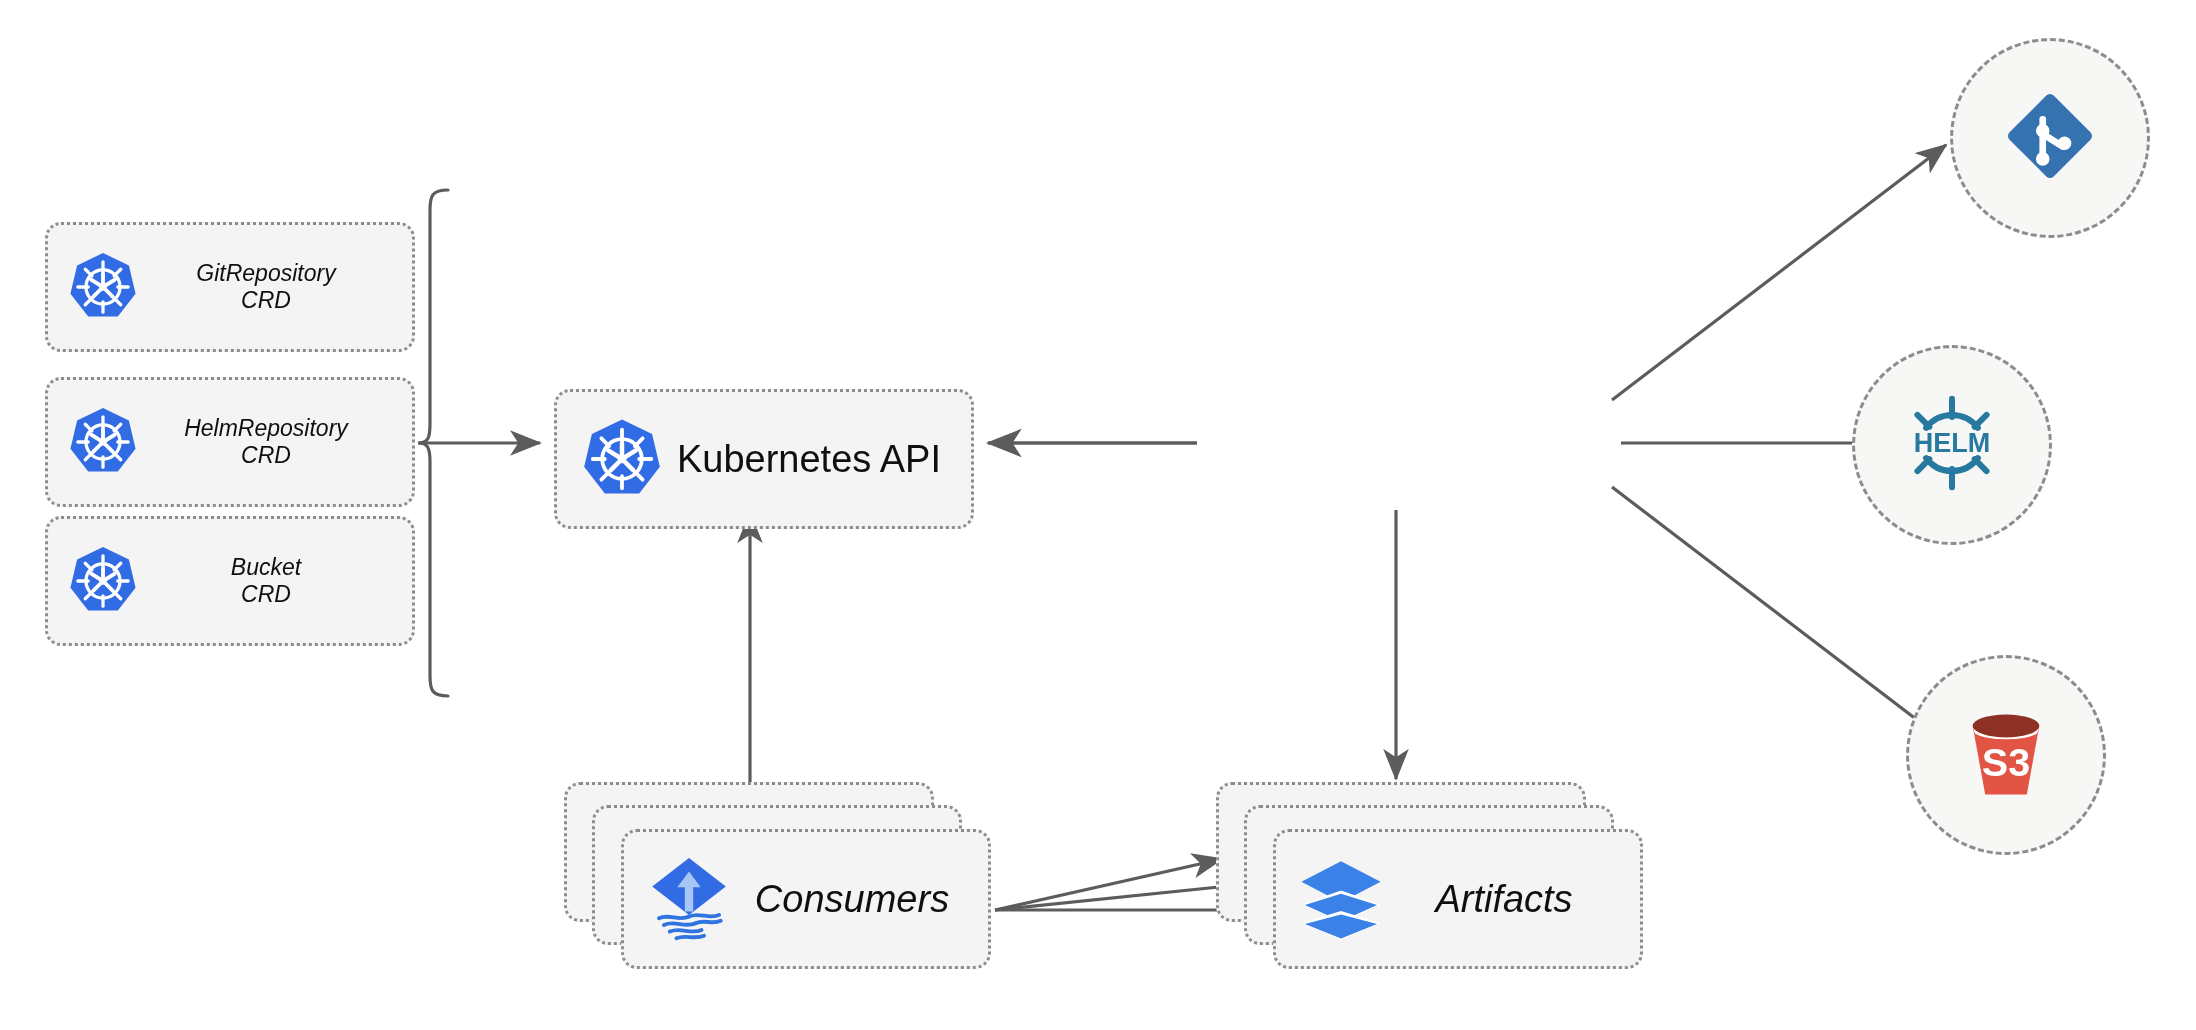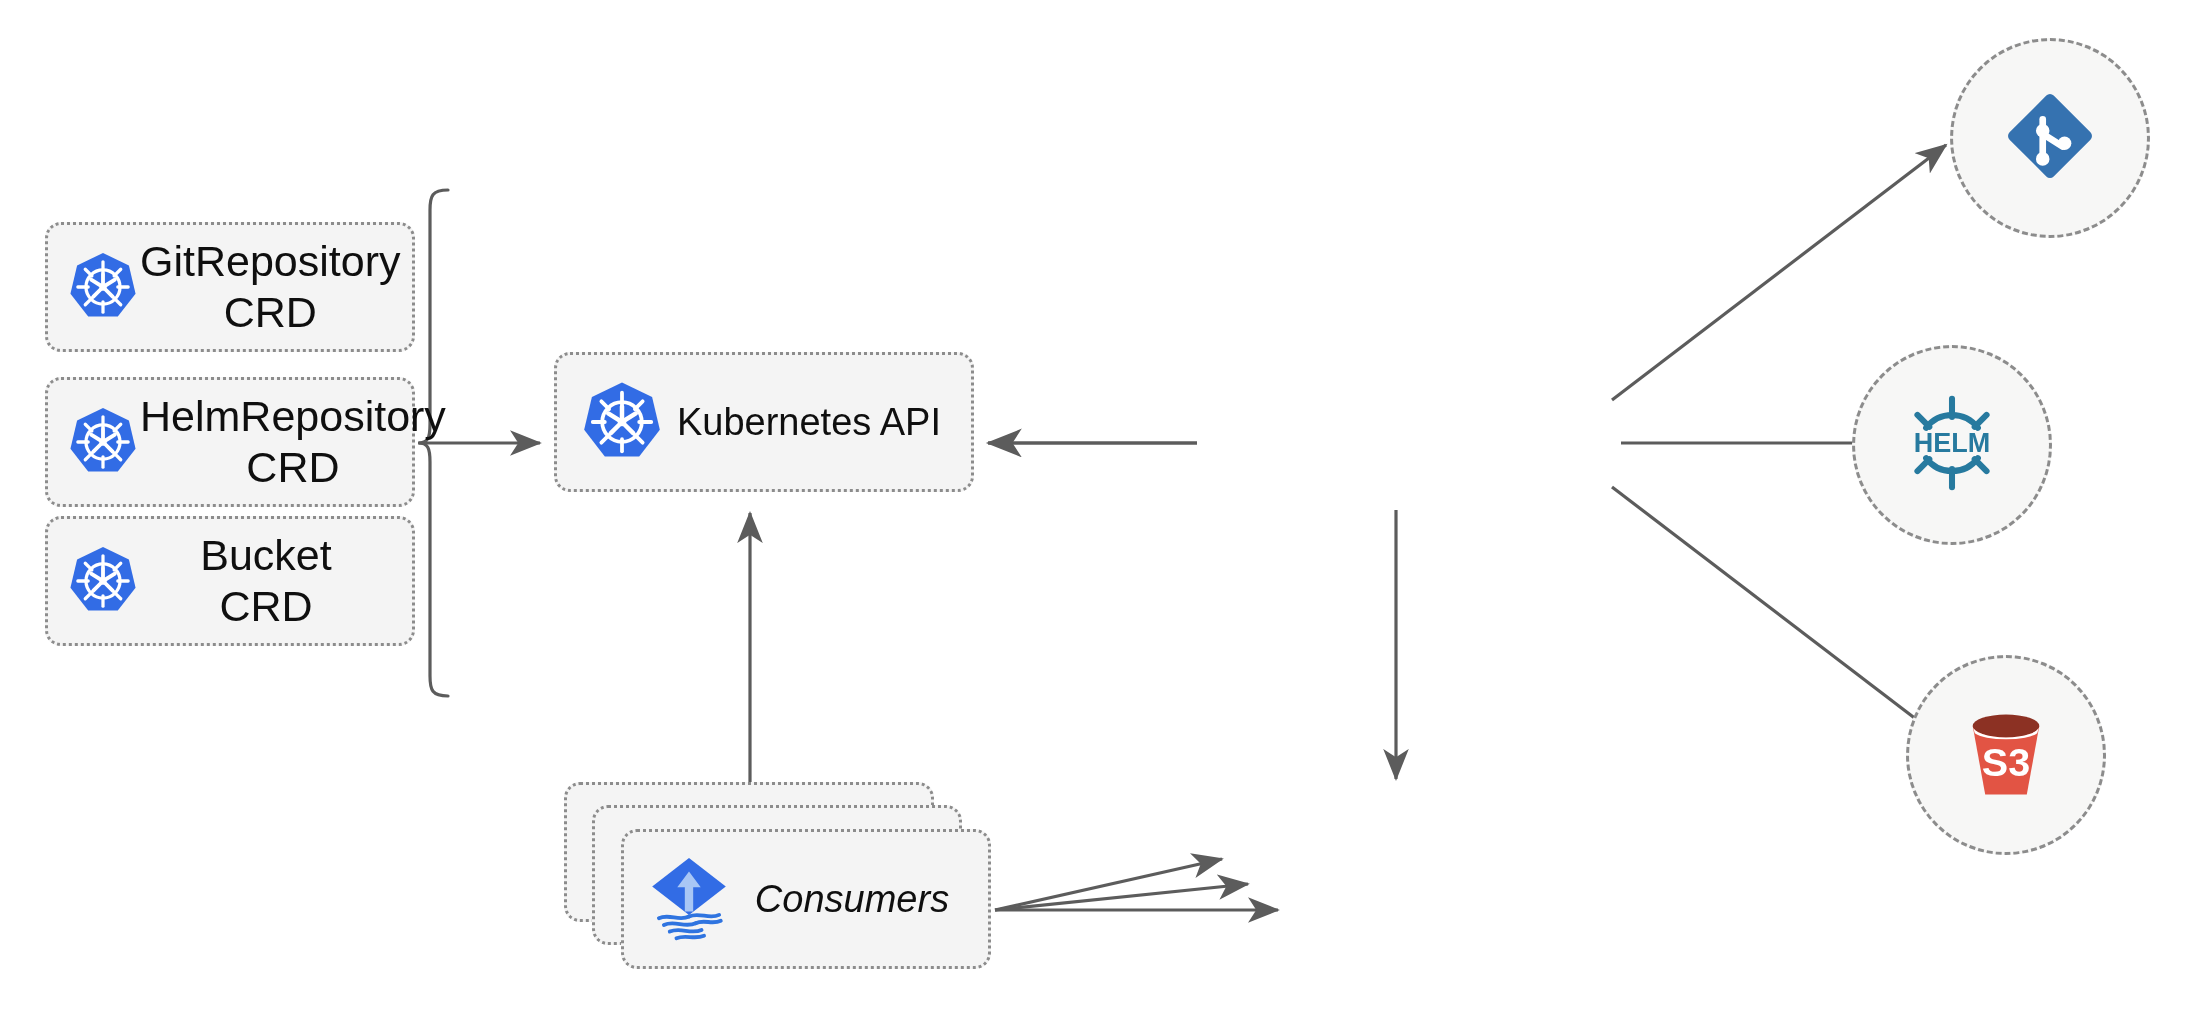--- a/index.html
+++ b/index.html
@@ -50,28 +50,28 @@
     white-space: pre-line;
   }
   
   .crd {
     left: 45px;
     width: 370px;
     height: 130px;
     padding: 0 14px 0 18px;
   }
   .crd .node-icon { width: 74px; height: 74px; }
-  .crd .node-label { font-size: 43px; padding-right: 6px; }
+  .crd .node-label { font-size: 23px; padding-right: 6px; font-style: italic; }
   #crd-git   { top: 222px; }
   #crd-helm  { top: 377px; }
   #crd-bucket{ top: 516px; }
 
   
   #k8s-api {
-    left: 554px; top: 352px;
+    left: 554px; top: 389px;
     width: 420px; height: 140px;
     padding: 0 18px 0 22px;
   }
   #k8s-api .node-icon { width: 86px; height: 86px; }
   #k8s-api .node-label { font-size: 38px; }
 
   
   #source-controller {
     left: 1199px; top: 368px;
     width: 420px; height: 140px;
@@ -300,20 +300,36 @@
             <path d="M35,102 C46,97 56,104 68,99"></path>
             <path d="M50,76 C62,70 74,80 86,74"></path>
             <path d="M58,84 C68,79 78,86 88,81"></path>
           </g>
         </svg>
       </span>
       <span class="node-label">Consumers</span>
     </div>
   </div>
 
+  <div class="stack" id="artifacts">
+    <div class="stack-card c1"></div>
+    <div class="stack-card c2"></div>
+    <div class="stack-card c3">
+      <span class="node-icon">
+        <svg viewBox="0 0 100 100" width="86" height="86" xmlns="http://www.w3.org/2000/svg">
+          <polygon points="50,6 96,30 50,54 4,30" fill="#3b82e8"></polygon>
+          <polygon points="50,40 96,56 50,78 4,56" fill="#ffffff"></polygon>
+          <polygon points="50,44 92,57 50,76 8,57" fill="#3b82e8"></polygon>
+          <polygon points="50,64 96,78 50,98 4,78" fill="#ffffff"></polygon>
+          <polygon points="50,68 92,79 50,96 8,79" fill="#3b82e8"></polygon>
+        </svg>
+      </span>
+      <span class="node-label">Artifacts</span>
+    </div>
+  </div>
 
   <div class="circle-node" id="circle-git">
     <span>
       <svg viewBox="0 0 100 100" width="104" height="104" xmlns="http://www.w3.org/2000/svg">
         <rect x="20" y="20" width="60" height="60" rx="5" transform="rotate(45 50 50)" fill="#3572b0"></rect>
         <g stroke="#ffffff" stroke-width="6.4" fill="#ffffff" stroke-linecap="round">
           <line x1="43" y1="34" x2="43" y2="70"></line>
           <path d="M43,48 L62,60" fill="none"></path>
           <circle cx="43" cy="72" r="6.5" stroke="none"></circle>
           <circle cx="43" cy="45" r="6.5" stroke="none"></circle>

